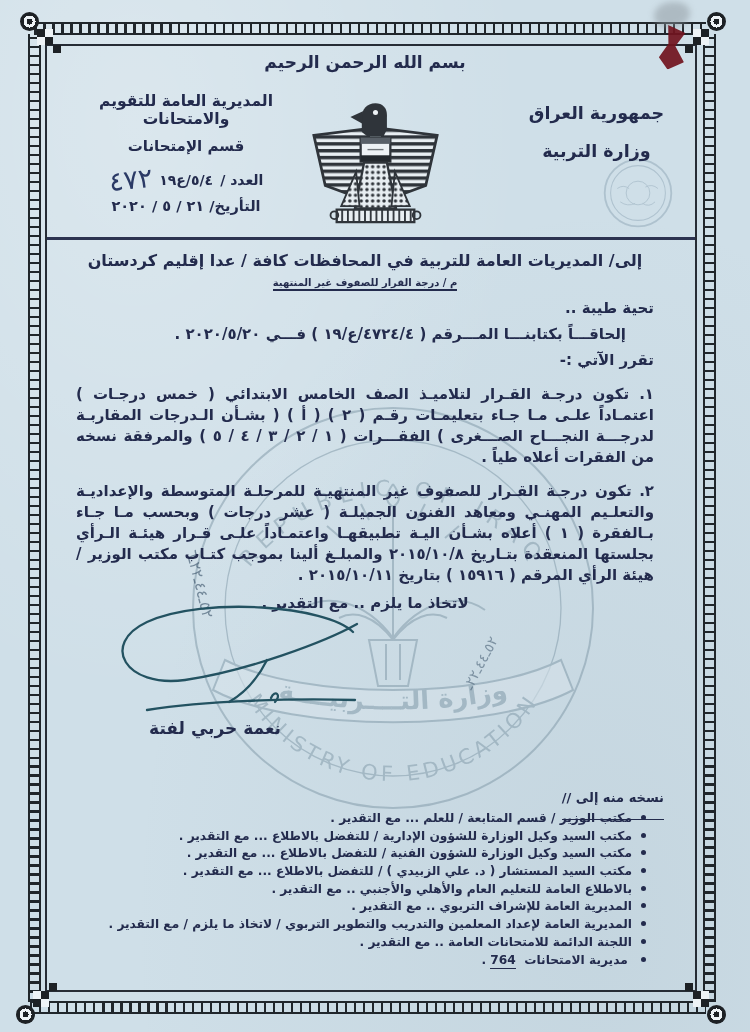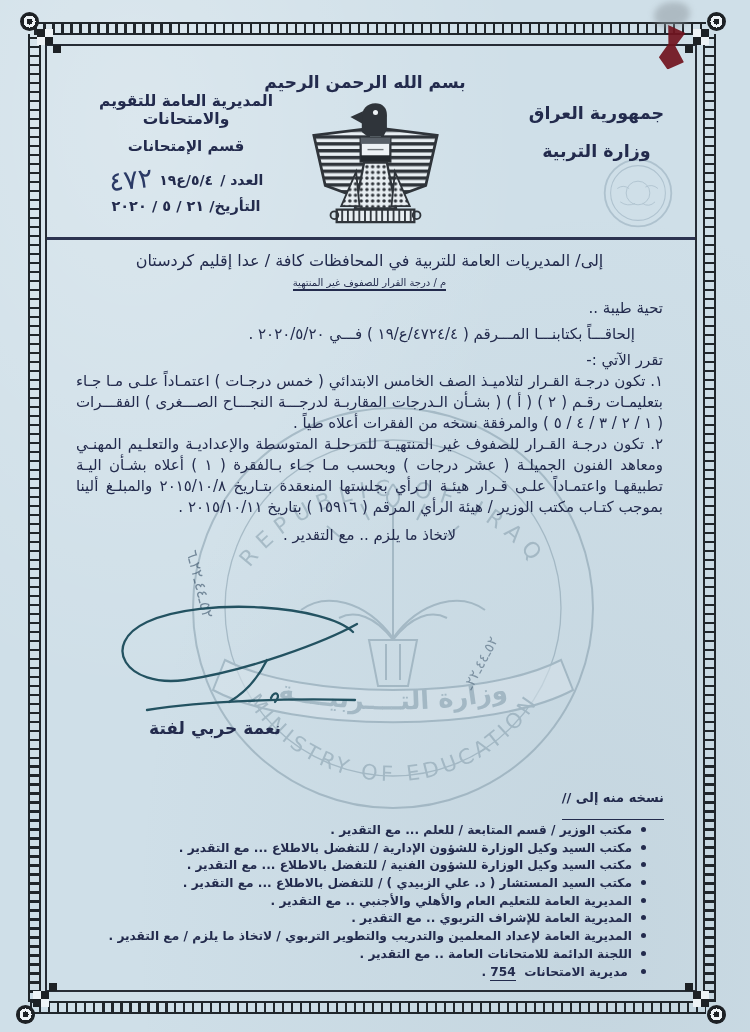--- a/index.html
+++ b/index.html
@@ -32,60 +32,60 @@
   .c-tr{top:14px; right:26px; transform:scaleX(-1);}
   .c-bl{bottom:10px; left:18px; transform:scaleY(-1);}
   .c-br{bottom:10px; right:26px; transform:scale(-1,-1);}
   .hdr-divider{position:absolute; left:47px; right:55px; top:237px; height:2.5px; background:#2c3350; z-index:4;}
   
   .red-mark{position:absolute; top:26px; right:64px; width:26px; height:44px; background:#71141f; z-index:7;
         clip-path:polygon(18% 0, 88% 12%, 58% 45%, 100% 78%, 42% 100%, 2% 76%, 30% 42%); transform:rotate(9deg); opacity:.93;}
   .smudge{position:absolute; top:2px; right:60px; width:36px; height:26px; background:#8d979e;
         border-radius:55% 42% 58% 45%; filter:blur(3px); opacity:.5; z-index:6;}
   
-  .bismillah{position:absolute; top:72px; left:150px; width:430px; text-align:center;
+  .bismillah{position:absolute; top:52px; left:150px; width:430px; text-align:center;
         font-size:17px; font-weight:bold; z-index:3;}
   .hdr-right{position:absolute; top:94px; right:86px; text-align:center; font-weight:bold;
         font-size:17.5px; line-height:38px; z-index:3;}
   .hdr-left{position:absolute; top:92px; left:58px; width:256px; text-align:center; font-weight:bold; z-index:3;}
   .hdr-left .l1{font-size:15.5px;}
   .hdr-left .l2{font-size:15px; margin-top:9px;}
   .num-row{margin-top:9px; direction:rtl; display:flex; justify-content:center; align-items:center; gap:7px; font-size:14px;}
   .hand-num{font-size:27px; font-weight:400; color:#2b3a66; letter-spacing:3px;
         transform:rotate(-6deg); display:inline-block;}
   .date-row{margin-top:3px; direction:rtl; font-size:14.5px;}
   .emblem{position:absolute; top:95px; left:307px; width:137px; height:140px; z-index:3;}
   .hdr-stamp{position:absolute; top:156px; left:601px; width:74px; height:74px; opacity:.5; z-index:2;}
   
-  .body-block{position:absolute; left:76px; right:87px; top:250px; direction:rtl; z-index:3;
-        font-weight:normal; font-size:15px; line-height:1.4;}
+  .body-block{position:absolute; left:76px; right:96px; top:250px; direction:rtl; z-index:3;
+        font-weight:bold; font-size:15px; line-height:1.4;}
   .to-line{text-align:center; font-size:16px;}
   .subject{text-align:center; margin-top:4px; font-size:10px;}
   .subject span{border-bottom:2px solid #232b4d; padding-bottom:1px;}
   .greeting{margin-top:8px;}
   .ref-line{margin-top:5px; padding-right:28px;}
   .decide{margin-top:5px;}
-  .item{margin-top:0; text-align:justify;}
+  .item{margin-top:13px; text-align:justify;}
   .closing{margin-top:7px; text-align:center;}
   
   .seal{position:absolute; left:168px; top:388px; width:450px; height:440px; opacity:.5; z-index:1;}
   .note{position:absolute; color:rgba(52,76,100,.6); font-size:15px; letter-spacing:4px; z-index:2; white-space:nowrap;}
   .note-left{left:200px; top:548px; transform:rotate(76deg); transform-origin:left top;}
   .note-right{left:474px; top:676px; transform:rotate(-62deg); transform-origin:left bottom; font-size:14px; letter-spacing:3px; opacity:.85;}
   
   .sig-svg{position:absolute; left:55px; top:596px; width:312px; height:132px; z-index:3;}
   .sig-block{position:absolute; left:100px; top:718px; width:230px; text-align:center; z-index:3;}
   .sig-name{font-size:17px; font-weight:bold;}
   .sig-title{font-size:15.5px; font-weight:bold; margin-top:6px;}
   .sig-date{font-size:16px; font-weight:bold; margin-top:6px; direction:rtl; letter-spacing:2px;}
   
   .cc{position:absolute; left:70px; right:86px; top:790px; direction:rtl; z-index:3;}
   .cc-heading{font-size:13px; font-weight:bold; text-align:right;}
   .cc-heading span{border-bottom:1.8px solid #232b4d; padding-bottom:14px;}
-  .cc ul{list-style:none; margin:17px 18px 0 0; padding:0;}
+  .cc ul{list-style:none; margin:5px 18px 0 0; padding:0;}
   .cc li{font-size:12.2px; font-weight:bold; line-height:1.45; text-align:right;}
   .cc li::before{content:""; display:inline-block; width:5px; height:5px; border-radius:50%;
         background:#232b4d; margin-left:9px; vertical-align:2px;}
   .u-num{border-bottom:1.6px solid #232b4d; padding-bottom:1px;}
   .ltr{direction:ltr; unicode-bidi:embed;}
 </style>
 </head>
 <body>
 
 <div class="page">
@@ -236,23 +236,23 @@
     <div class="sig-name">نعمة حربي لفتة</div>
   </div>
 
   <div class="cc">
     <div class="cc-heading"><span>نسخه منه إلى //</span></div>
     <ul>
       <li>مكتب الوزير / قسم المتابعة / للعلم ... مع التقدير .</li>
         <li>مكتب السيد وكيل الوزارة للشؤون الإدارية / للتفضل بالاطلاع ... مع التقدير .</li>
         <li>مكتب السيد وكيل الوزارة للشؤون الفنية / للتفضل بالاطلاع ... مع التقدير .</li>
         <li>مكتب السيد المستشار ( د. علي الزبيدي ) / للتفضل بالاطلاع ... مع التقدير .</li>
-        <li>المديرية العامة للتعليم العام والأهلي والأجنبي .. مع التقدير .</li>
+        <li>بالاطلاع العامة للتعليم العام والأهلي والأجنبي .. مع التقدير .</li>
         <li>المديرية العامة للإشراف التربوي .. مع التقدير .</li>
         <li>المديرية العامة لإعداد المعلمين والتدريب والتطوير التربوي / لاتخاذ ما يلزم / مع التقدير .</li>
         <li>اللجنة الدائمة للامتحانات العامة .. مع التقدير .</li>
         <li>
-        <span>مديرية الامتحانات</span>&nbsp;&nbsp;<span class="u-num">754</span><span> .</span>
+        <span>مديرية الامتحانات</span>&nbsp;&nbsp;<span class="u-num">764</span><span> .</span>
       </li>
     </ul>
   </div>
 
 </div>
 
 </body></html>

